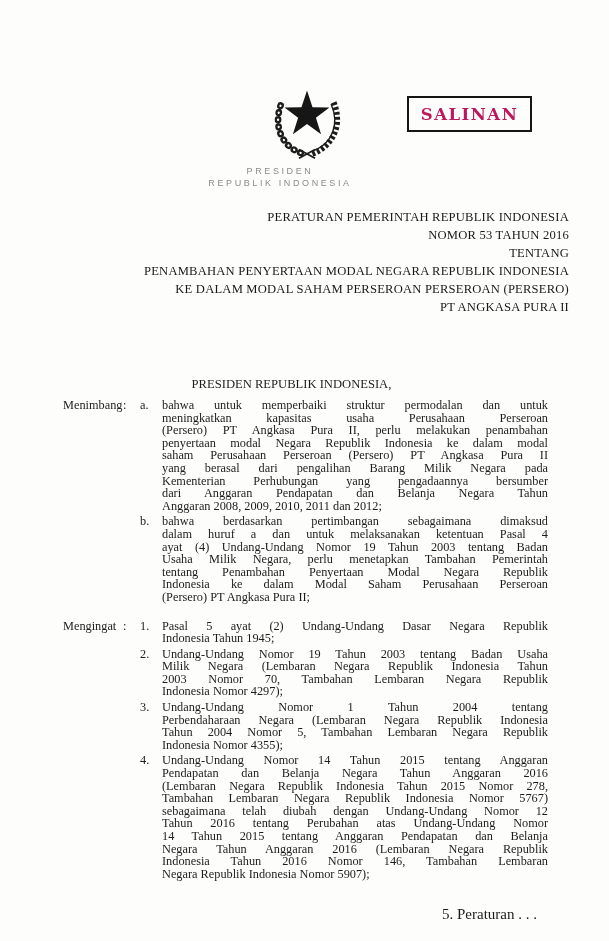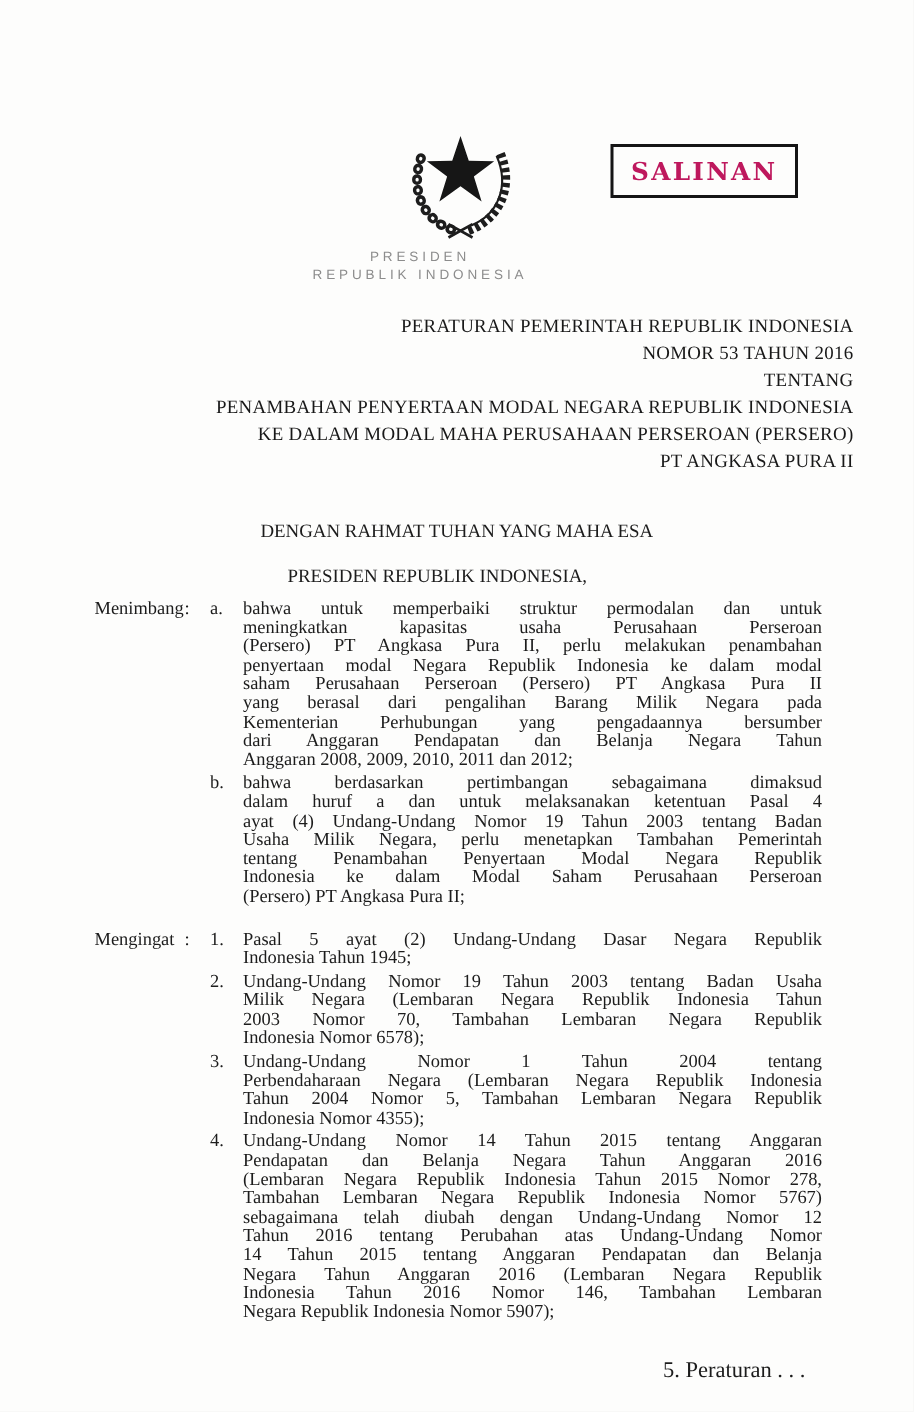--- a/index.html
+++ b/index.html
@@ -87,25 +87,24 @@
   <div class="letterhead">
     <div>PRESIDEN</div>
     <div>REPUBLIK INDONESIA</div>
   </div>
 
   <div class="doc-title">
       <div class="tline">PERATURAN PEMERINTAH REPUBLIK INDONESIA</div>
       <div class="tline">NOMOR 53 TAHUN 2016</div>
       <div class="tline">TENTANG</div>
       <div class="tline">PENAMBAHAN PENYERTAAN MODAL NEGARA REPUBLIK INDONESIA</div>
-      <div class="tline">KE DALAM MODAL MAHA PERUSAHAAN PERSEROAN (PERSERO)</div>
+      <div class="tline">KE DALAM MODAL SAHAM PERSEROAN PERSEROAN (PERSERO)</div>
       <div class="tline last">PT ANGKASA PURA II</div>
     </div>
 
-  <div class="invocation">DENGAN RAHMAT TUHAN YANG MAHA ESA</div>
   <div class="authority">PRESIDEN REPUBLIK INDONESIA,</div>
 
   <div class="body-block">
 
     <section class="clause-section considering">
       <div class="clause-label">Menimbang</div>
       <div class="clause-sep">:</div>
     <div class="clause-marker">a.</div>
         <div class="clause-text">
           <div class="pline">bahwa untuk memperbaiki struktur permodalan dan untuk</div>
@@ -136,21 +135,21 @@
     <div class="clause-marker">1.</div>
         <div class="clause-text">
           <div class="pline">Pasal 5 ayat (2) Undang-Undang Dasar Negara Republik</div>
           <div class="pline last">Indonesia Tahun 1945;</div>
         </div>
         <div class="clause-marker">2.</div>
         <div class="clause-text">
           <div class="pline">Undang-Undang Nomor 19 Tahun 2003 tentang Badan Usaha</div>
           <div class="pline">Milik Negara (Lembaran Negara Republik Indonesia Tahun</div>
           <div class="pline">2003 Nomor 70, Tambahan Lembaran Negara Republik</div>
-          <div class="pline last">Indonesia Nomor 6578);</div>
+          <div class="pline last">Indonesia Nomor 4297);</div>
         </div>
         <div class="clause-marker">3.</div>
         <div class="clause-text">
           <div class="pline">Undang-Undang Nomor 1 Tahun 2004 tentang</div>
           <div class="pline">Perbendaharaan Negara (Lembaran Negara Republik Indonesia</div>
           <div class="pline">Tahun 2004 Nomor 5, Tambahan Lembaran Negara Republik</div>
           <div class="pline last">Indonesia Nomor 4355);</div>
         </div>
         <div class="clause-marker">4.</div>
         <div class="clause-text">

